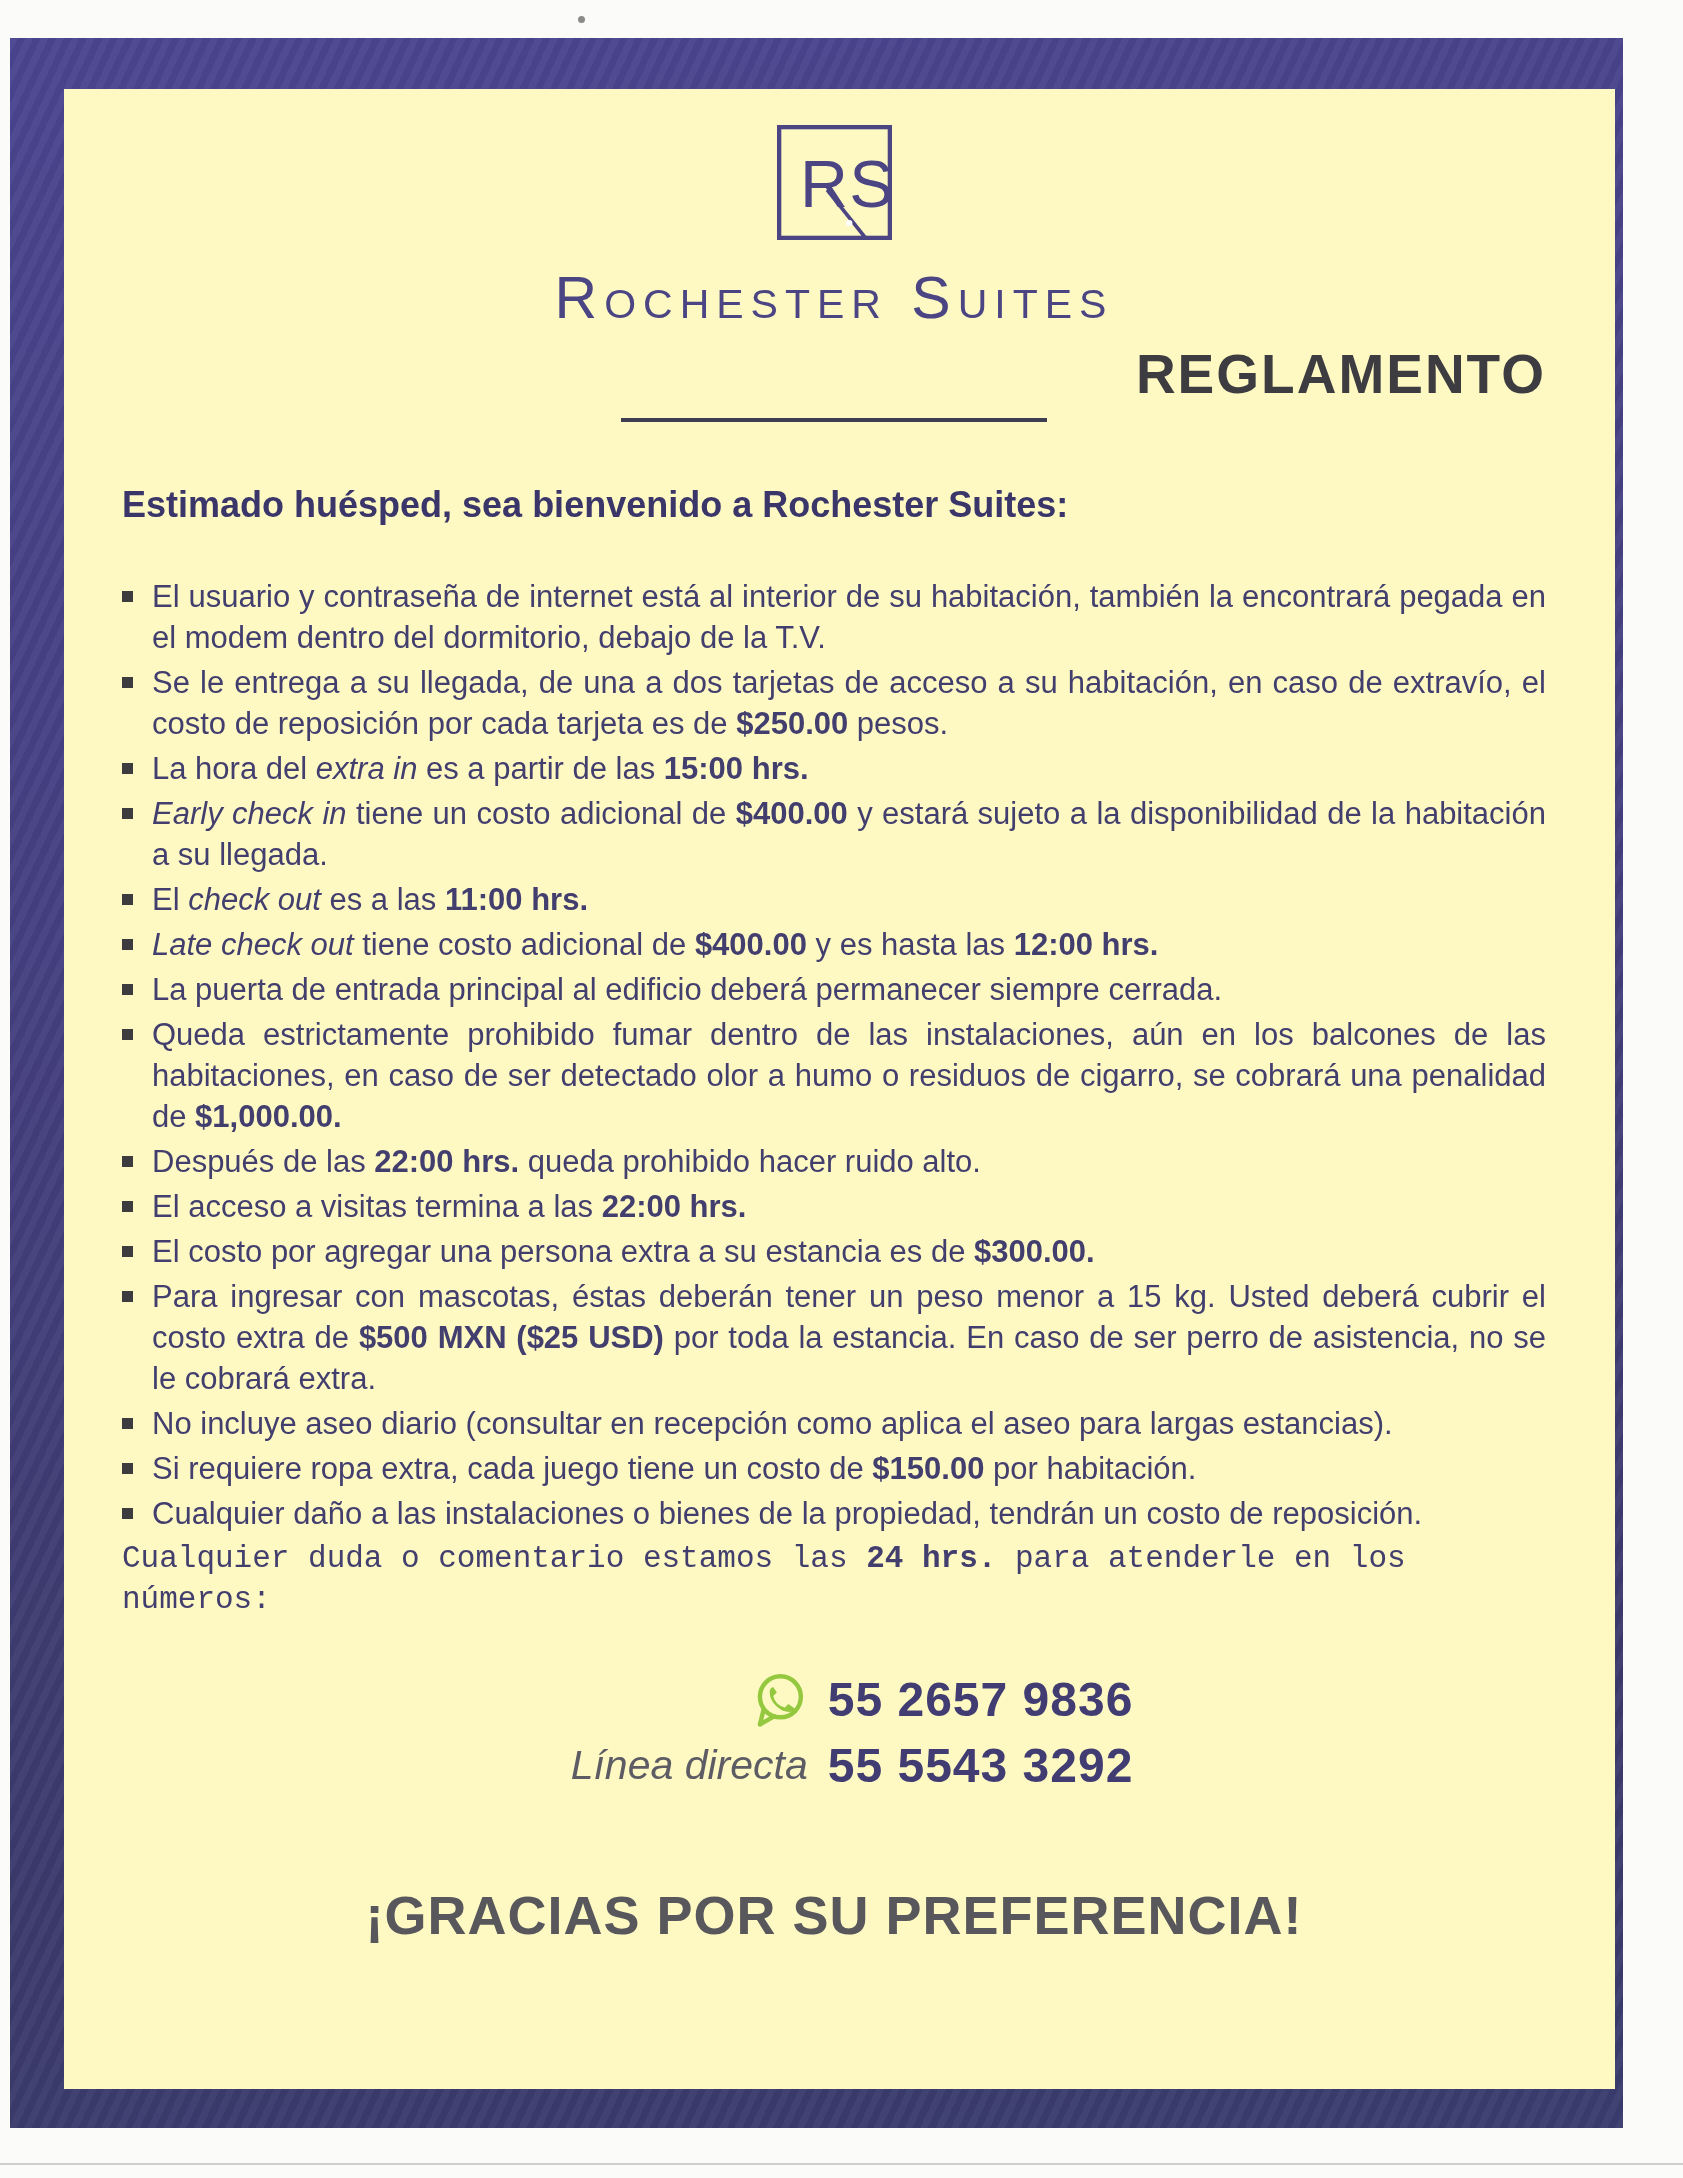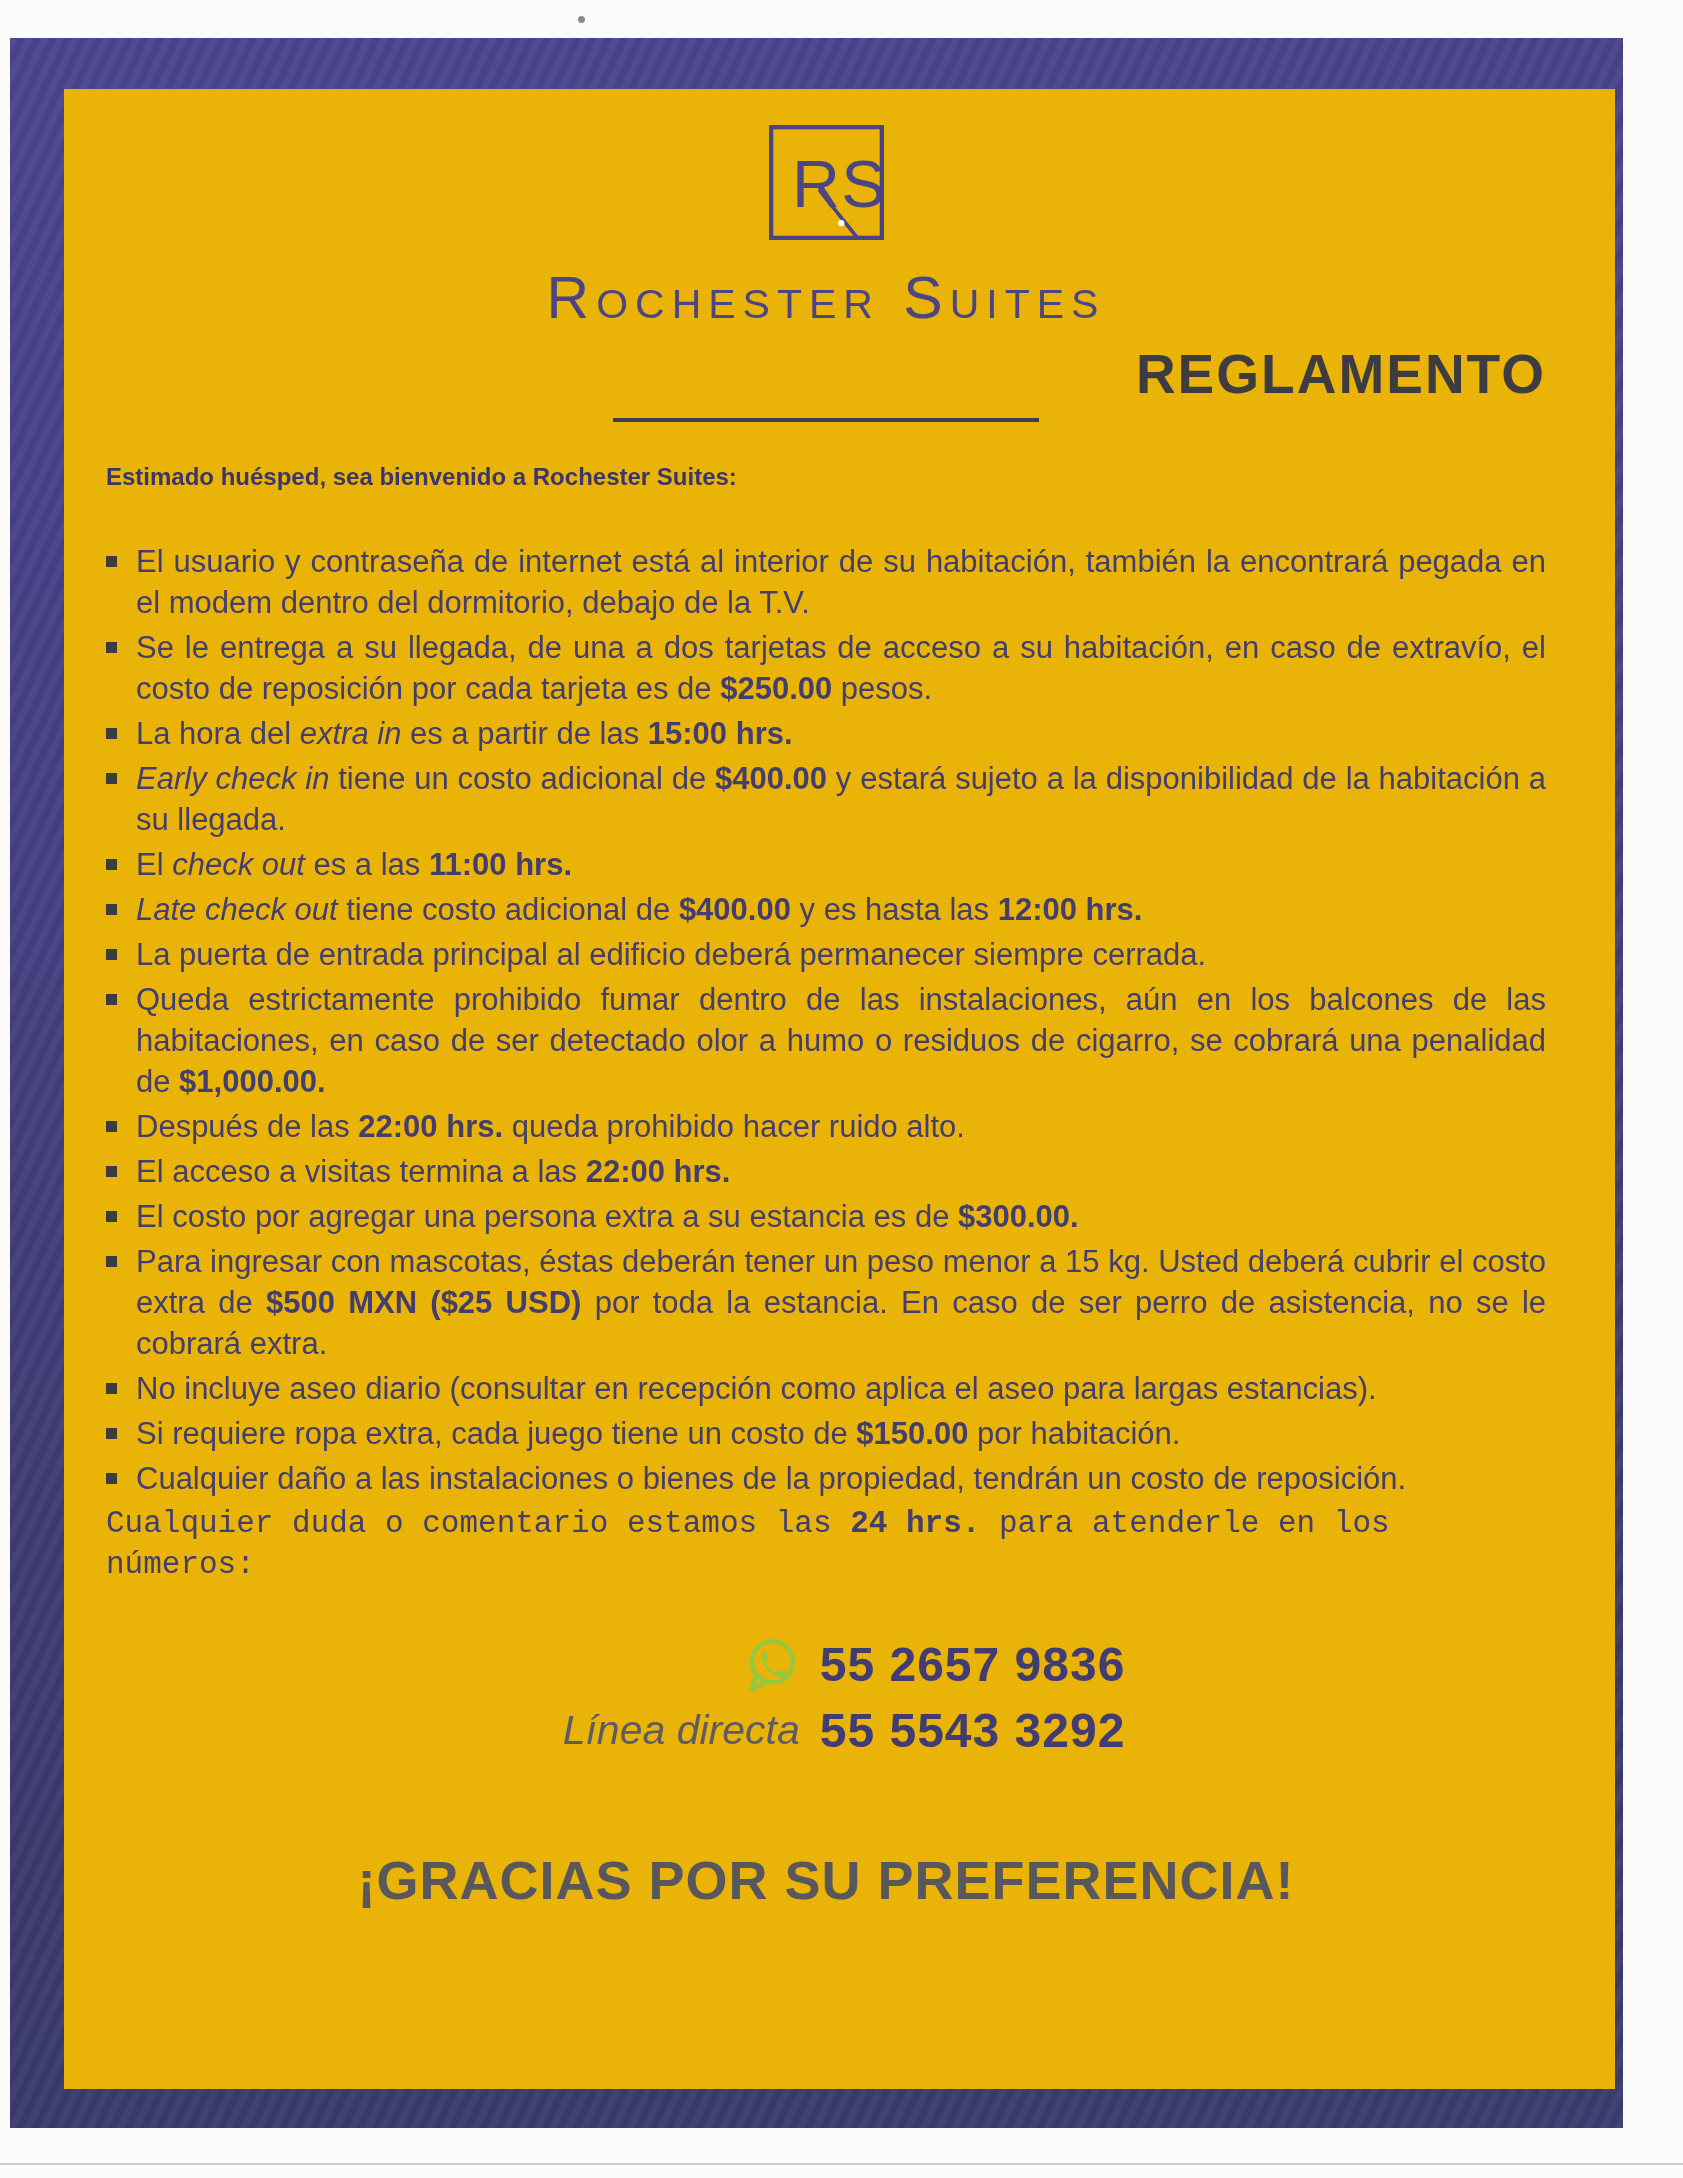--- a/index.html
+++ b/index.html
@@ -15,41 +15,41 @@
   .frame{
     position:absolute;left:10px;top:38px;right:60px;bottom:50px;
     background:linear-gradient(172deg,#4b4590 0%, #443f7e 45%, #3c3a6c 80%, #3a3d6e 100%);
   }
   .frame::after{ 
     content:"";position:absolute;inset:0;
     background:repeating-linear-gradient(115deg, rgba(255,255,255,0.03) 0 7px, rgba(0,0,0,0.03) 7px 14px);
   }
   .card{
     position:absolute;left:64px;top:89px;right:68px;bottom:89px;
-    background:#eab308;z-index:2;
-    padding:0 69px 0 42px;box-sizing:border-box;
+    background:#fef9c3;z-index:2;
+    padding:0 69px 0 58px;box-sizing:border-box;
   }
   .bottom-scan-line{position:absolute;left:0;right:0;bottom:13px;height:2px;background:#b6b6b6;opacity:.65;}
 
   
   .logo-wrap{margin:32px auto 0;width:123px;}
   .brand{
     text-align:center;margin-top:16px;
     font-variant:small-caps;font-size:59px;letter-spacing:7px;
     color:#4b4584;font-weight:400;
   }
   .doc-title{
     text-align:right;margin-top:10px;
     font-size:55px;font-weight:bold;letter-spacing:2px;color:#3d3d41;
   }
   .title-underline{width:426px;height:4px;background:#3e3e52;margin:12px auto 0;}
 
   
   .intro{
-    margin-top:41px;font-size:24px;font-weight:bold;color:#3a3669;
+    margin-top:62px;font-size:36px;font-weight:bold;color:#3a3669;
   }
   ul.rules{list-style:none;margin:50px 0 0;padding:0;}
   ul.rules li{
     display:flex;align-items:flex-start;gap:19px;
     font-size:31px;line-height:41px;color:#423e6e;
     margin-bottom:4px;
   }
   .sq{flex:0 0 auto;width:11px;height:11px;background:#3c3c3f;margin-top:15px;}
   .rule-text{flex:1 1 auto;text-align:justify;}
   .b{font-weight:bold;}

